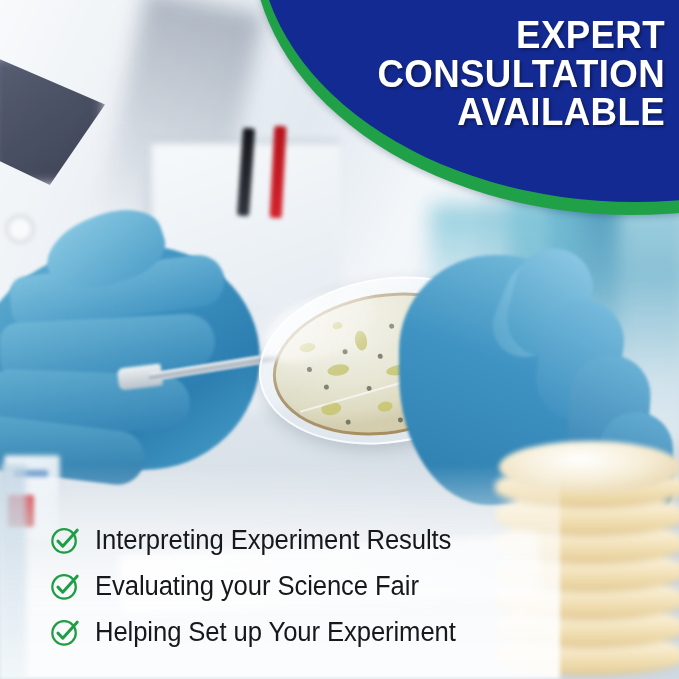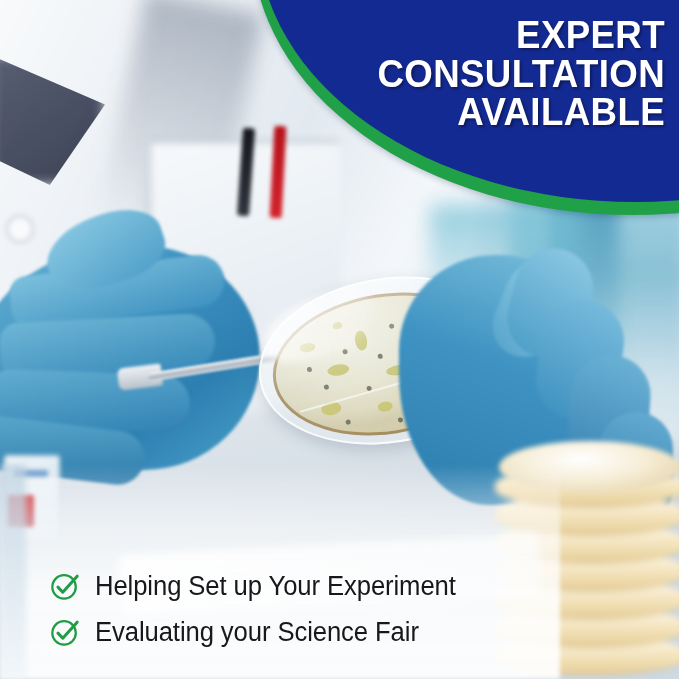--- a/index.html
+++ b/index.html
@@ -382,31 +382,38 @@
   <div class="badge-green"></div>
   <div class="badge-blue"></div>
   <div class="badge-text">
     <div>EXPERT</div>
     <div>CONSULTATION</div>
     <div>AVAILABLE</div>
   </div>
 
   <div class="bullets">
 
+    <div class="bullet">
+      <svg class="chk" viewBox="0 0 32 32">
+        <circle cx="15" cy="17" r="12.5" fill="none" stroke="#1f9d45" stroke-width="2.4"></circle>
+        <path d="M8.5 17.2 L13.6 22.6 L29 5.5" fill="none" stroke="#1f9d45" stroke-width="3.2" stroke-linecap="round" stroke-linejoin="round"></path>
+      </svg>
+      <span class="bullet-label">Interpreting Experiment Results</span>
+    </div>
+
+    <div class="bullet">
+      <svg class="chk" viewBox="0 0 32 32">
+        <circle cx="15" cy="17" r="12.5" fill="none" stroke="#1f9d45" stroke-width="2.4"></circle>
+        <path d="M8.5 17.2 L13.6 22.6 L29 5.5" fill="none" stroke="#1f9d45" stroke-width="3.2" stroke-linecap="round" stroke-linejoin="round"></path>
+      </svg>
+      <span class="bullet-label">Evaluating your Science Fair</span>
+    </div>
 
     <div class="bullet">
       <svg class="chk" viewBox="0 0 32 32">
         <circle cx="15" cy="17" r="12.5" fill="none" stroke="#1f9d45" stroke-width="2.4"></circle>
         <path d="M8.5 17.2 L13.6 22.6 L29 5.5" fill="none" stroke="#1f9d45" stroke-width="3.2" stroke-linecap="round" stroke-linejoin="round"></path>
       </svg>
       <span class="bullet-label">Helping Set up Your Experiment</span>
     </div>
 
-    <div class="bullet">
-      <svg class="chk" viewBox="0 0 32 32">
-        <circle cx="15" cy="17" r="12.5" fill="none" stroke="#1f9d45" stroke-width="2.4"></circle>
-        <path d="M8.5 17.2 L13.6 22.6 L29 5.5" fill="none" stroke="#1f9d45" stroke-width="3.2" stroke-linecap="round" stroke-linejoin="round"></path>
-      </svg>
-      <span class="bullet-label">Evaluating your Science Fair</span>
-    </div>
-
   </div>
 </div>
 
 </body></html>

